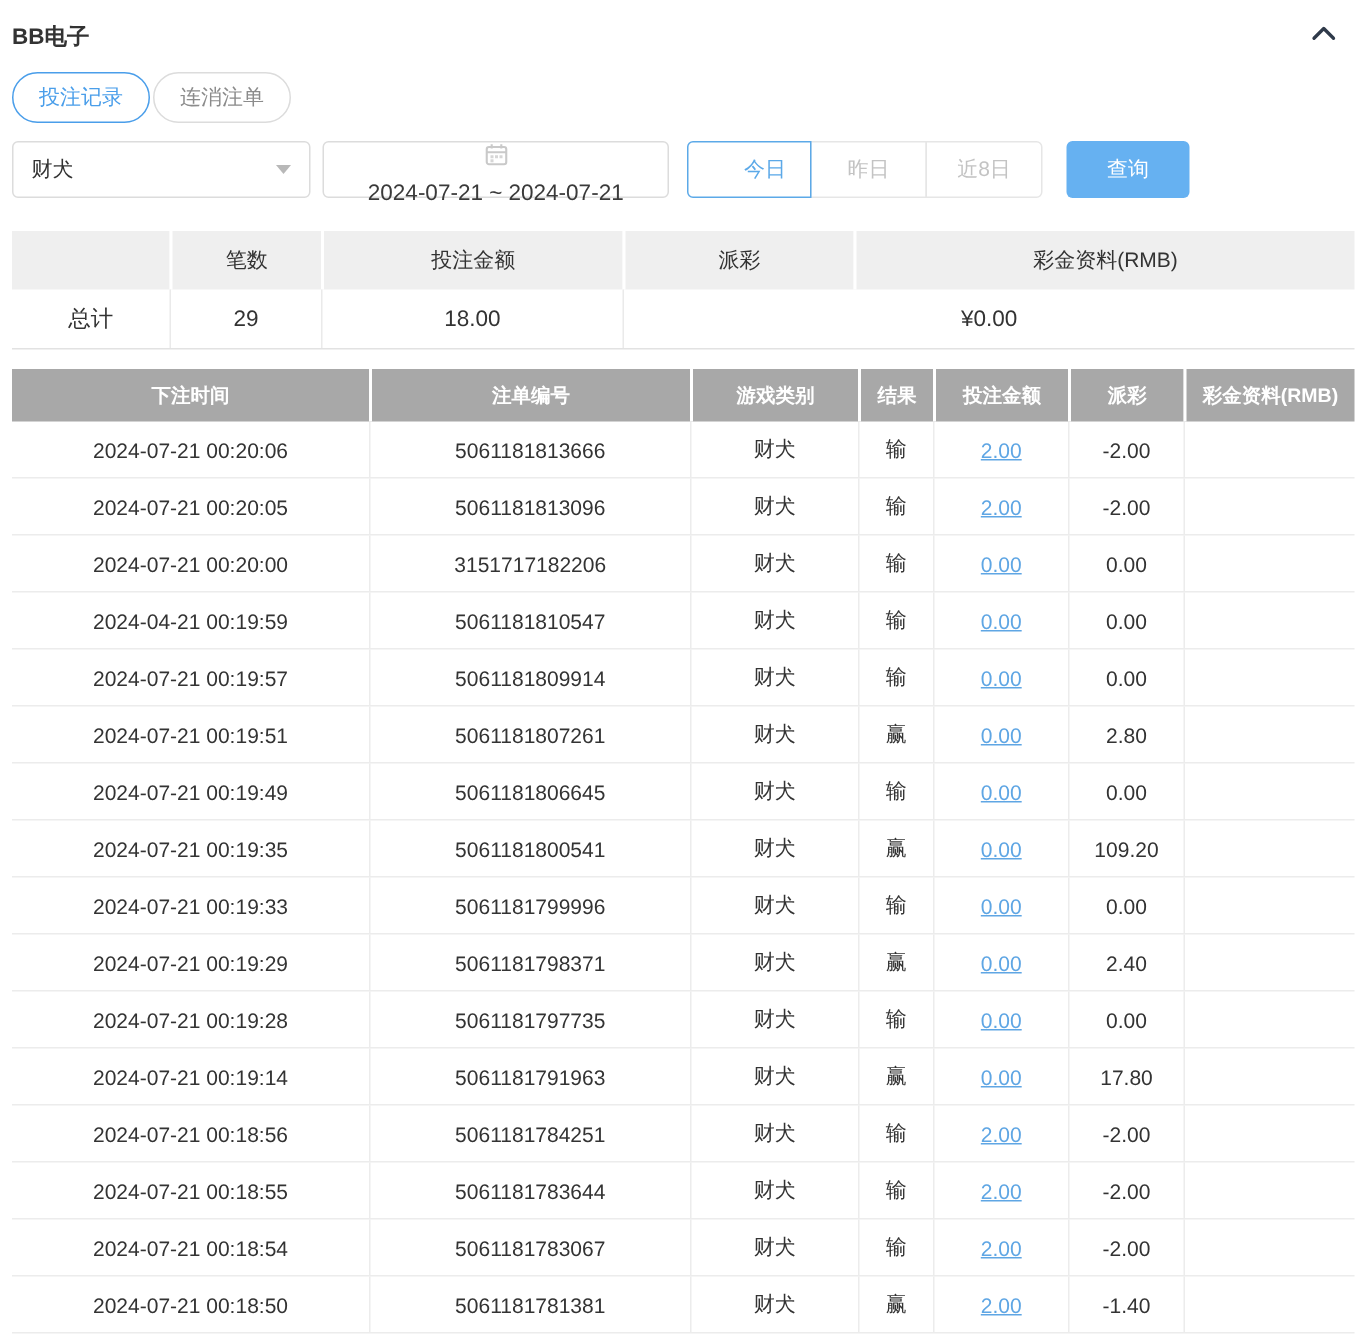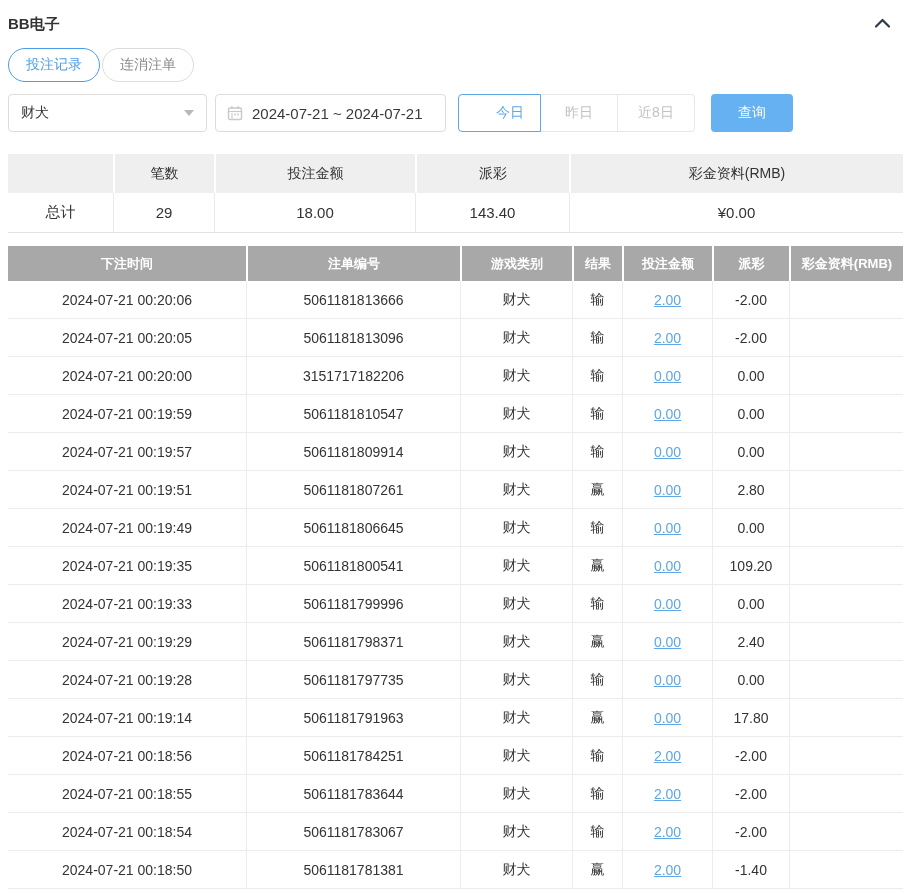--- a/index.html
+++ b/index.html
@@ -35,21 +35,21 @@
     padding: 0 12px; font-size: 14px; color: #333; cursor: pointer; background: #fff;
   }
   .caret-down {
     width: 0; height: 0;
     border-left: 5px solid transparent; border-right: 5px solid transparent;
     border-top: 6px solid #b8b8b8;
   }
   .date-input {
     width: 231px; height: 38px; border: 1px solid #dcdcdc; border-radius: 4px;
     display: flex; align-items: center; gap: 9px; padding: 0 11px;
-    font-size: 15px; color: #3a3a3a; margin-left: 8px; cursor: pointer; background: #fff;
+    font-size: 15px; color: #3a3a3a; margin-left: 8px; cursor: pointer; background: #fff; flex-direction: column;
   }
   .cal-icon { flex: 0 0 auto; display: flex; }
   .btn-group { display: flex; margin-left: 12px; }
   .qbtn {
     height: 38px; min-width: 78px; padding: 0 16px; background: #fff;
     border: 1px solid #e6e6e6; color: #c3c3c3; font-size: 14px;
     display: flex; align-items: center; justify-content: center; cursor: pointer;
     margin-left: -1px; position: relative;
   }
   .qbtn:first-child { border-radius: 4px 0 0 4px; margin-left: 0; padding-left: 37px; }
@@ -166,21 +166,20 @@
       <div class="cell s1"></div>
       <div class="cell s2">笔数</div>
       <div class="cell s3">投注金额</div>
       <div class="cell s4">派彩</div>
       <div class="cell s5">彩金资料(RMB)</div>
     </div>
     <div class="sum-body">
       <div class="cell s1">总计</div>
       <div class="cell s2">29</div>
       <div class="cell s3">18.00</div>
-      <div class="cell s4">143.40</div>
       <div class="cell s5">¥0.00</div>
     </div>
   </div>
 
   <div class="bet-table">
     <div class="t-head">
       <div class="cell c1">下注时间</div>
       <div class="cell c2">注单编号</div>
       <div class="cell c3">游戏类别</div>
       <div class="cell c4">结果</div>
@@ -216,21 +215,21 @@
           <div class="cell c2">3151717182206</div>
           <div class="cell c3">财犬</div>
           <div class="cell c4">输</div>
           <div class="cell c5">
             <a class="amount-link">0.00</a>
           </div>
           <div class="cell c6">0.00</div>
           <div class="cell c7"></div>
         </div>
         <div class="t-row">
-          <div class="cell c1">2024-07-21 00:19:59</div>
+          <div class="cell c1">2024-04-21 00:19:59</div>
           <div class="cell c2">5061181810547</div>
           <div class="cell c3">财犬</div>
           <div class="cell c4">输</div>
           <div class="cell c5">
             <a class="amount-link">0.00</a>
           </div>
           <div class="cell c6">0.00</div>
           <div class="cell c7"></div>
         </div>
         <div class="t-row">

